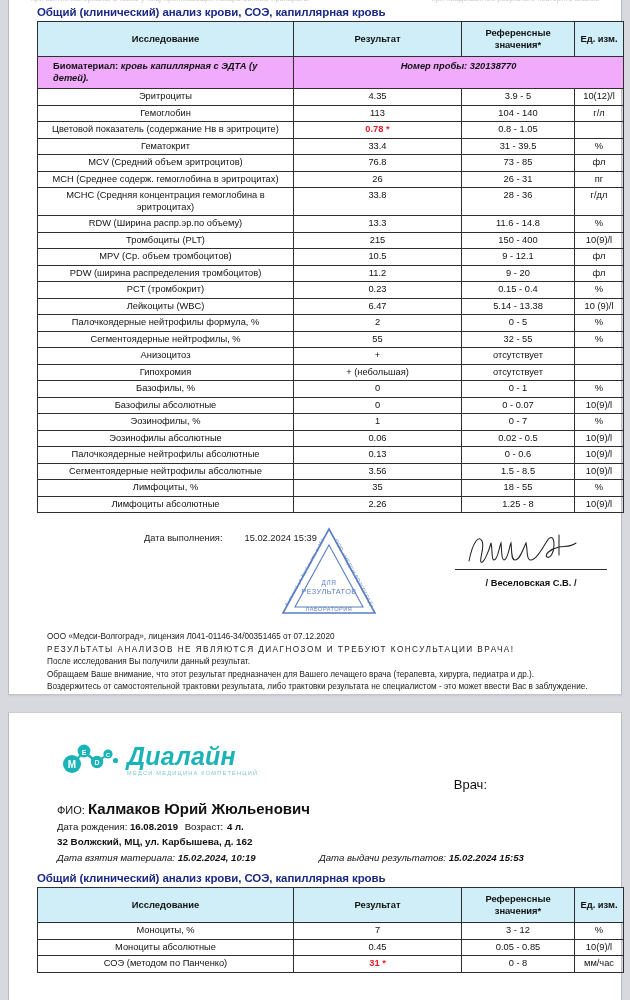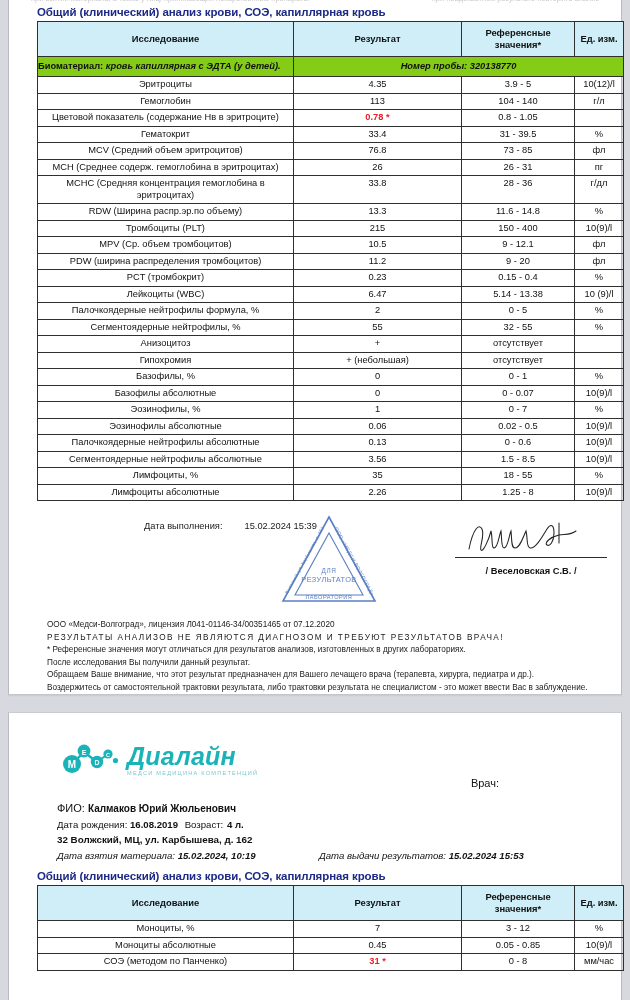--- a/index.html
+++ b/index.html
@@ -82,24 +82,24 @@
     font-size: 9.4px;
     padding: 5px 3px 6px;
     vertical-align: middle;
   }
   .col-test  { width: 256px; }
   .col-res   { width: 168px; }
   .col-ref   { width: 113px; }
   .col-unit  { width: 49px; }
 
   tr.biomat td {
-    background: #84cc16;
+    background: #f0abfc;
     font-weight: bold;
     font-style: normal;
-    padding: 3px 0 4px;
+    padding: 3px 15px 4px;
     line-height: 12px;
     margin-left: 7px;
   }
   tr.biomat .bio-italic { font-style: italic; }
   tr.biomat .probe { font-style: italic; font-weight: bold; }
   .probe-cell { text-align: center; vertical-align: top; padding-top: 3px; }
 
   td.c { text-align: center; }
   td.test { text-align: center; }
   .abnormal { color: #ed1c24; font-weight: bold; }
@@ -154,28 +154,28 @@
     font-family: Liberation Sans, sans-serif;
     font-style: italic; font-weight: bold;
     font-size: 25px; color: #19b3b8; line-height: 26px;
     letter-spacing: 0.2px;
   }
   .logo-sub {
     font-size: 5.6px; color: #7bc9cc; letter-spacing: 1.25px;
     margin-top: 1px; white-space: nowrap;
   }
   .doctor-label {
-    position: absolute; right: 108px; top: 36px;
-    font-size: 11px; color: #111;
+    position: absolute; right: 120px; top: 36px;
+    font-size: 13px; color: #111;
   }
 
   .patient-block { margin: 4px 0 0 34px; font-size: 9.6px; color: #111; line-height: 15.5px; }
   .patient-block .b { font-weight: bold; }
   .fio-line { font-size: 11px; }
-  .fio-line .b { font-size: 10px; }
+  .fio-line .b { font-size: 15px; }
   .addr-line { font-weight: bold; font-size: 9.8px; }
   .dates-line { display: flex; font-style: italic; }
   .dates-line .left { width: 262px; }
 </style>
 </head>
 <body>
 
 <div id="viewport">
 
   <div class="sheet" id="sheet-one">
@@ -393,22 +393,21 @@
               <path d="M104 6 L104 26" fill="none" stroke="#232323" stroke-width="1.05" stroke-linecap="round"></path>
             </svg>
           </div>
           <div class="sign-rule"></div>
           <div class="sign-name">/ Веселовская С.В. /</div>
         </div>
       </div>
 
       <div class="footer">
         <p>ООО «Медси-Волгоград», лицензия Л041-01146-34/00351465 от 07.12.2020</p>
-        <p class="caps">РЕЗУЛЬТАТЫ АНАЛИЗОВ НЕ ЯВЛЯЮТСЯ ДИАГНОЗОМ И ТРЕБУЮТ РЕЗУЛЬТАТОВ ВРАЧА!</p>
-        <p>* Референсные значения могут отличаться для результатов анализов, изготовленных в других лабораториях.</p>
+        <p class="caps">РЕЗУЛЬТАТЫ АНАЛИЗОВ НЕ ЯВЛЯЮТСЯ ДИАГНОЗОМ И ТРЕБУЮТ КОНСУЛЬТАЦИИ ВРАЧА!</p>
         <p>После исследования Вы получили данный результат.</p>
         <p>Обращаем Ваше внимание, что этот результат предназначен для Вашего лечащего врача (терапевта, хирурга, педиатра и др.).</p>
         <p>Воздержитесь от самостоятельной трактовки результата, либо трактовки результата не специалистом - это может ввести Вас в заблуждение.</p>
         <p>Если Вы прошли исследование без направления врача по собственной инициативе, посетите лечащего врача.</p>
       </div>
     </div>
   </div>
 
   <div class="sheet-gap"></div>
 

